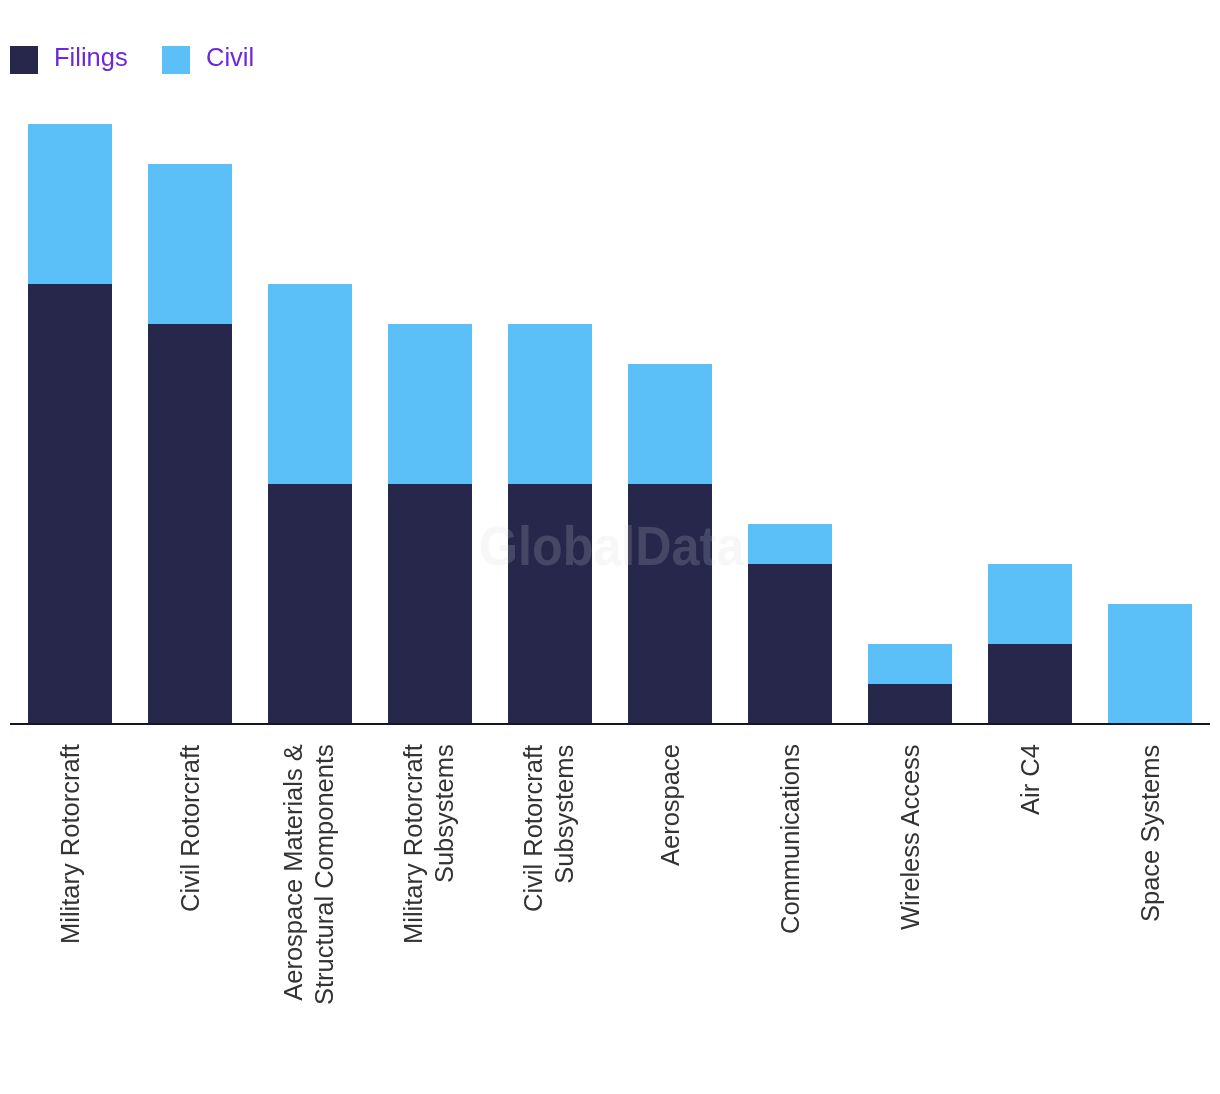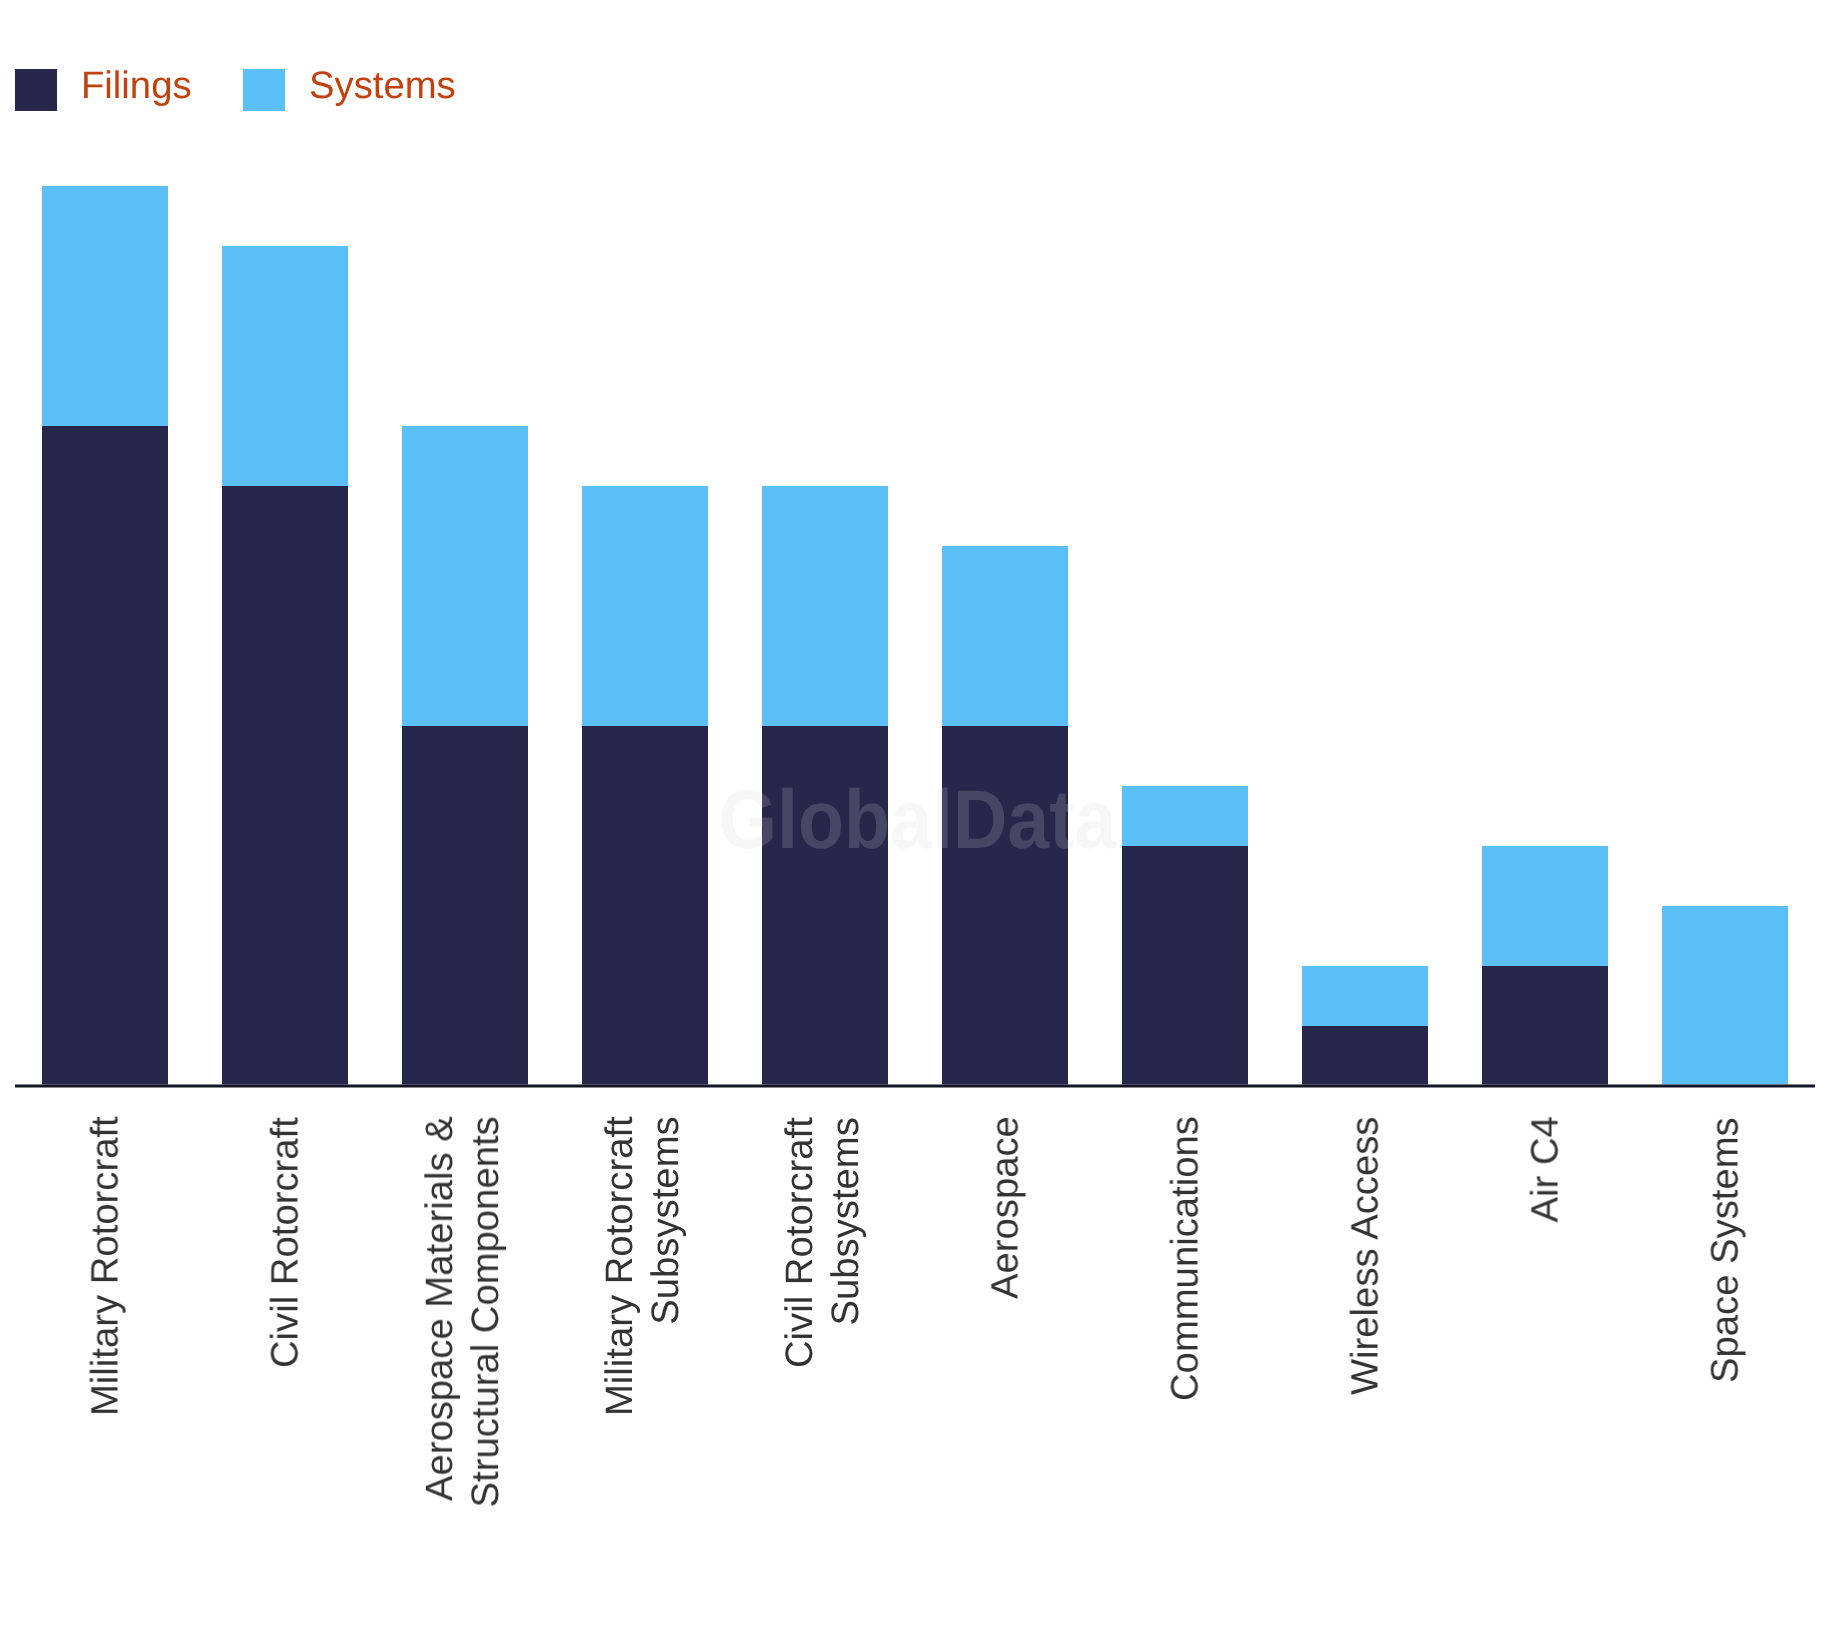--- a/index.html
+++ b/index.html
@@ -34,21 +34,21 @@
   .legend-item-gap { margin-left: 34px; }
   .legend-swatch {
     width: 28px;
     height: 28px;
     flex: none;
     box-sizing: border-box;
   }
   .legend-label {
     font-size: 25.5px;
     line-height: 28px;
-    color: #c2410c;
+    color: #6d28d9;
     white-space: nowrap;
     margin-left: 16px;
     margin-top: -3px;
     transform: translateZ(0);
     will-change: transform;
     backface-visibility: hidden;
   }
 
   
   .plot {
@@ -166,17 +166,17 @@
 
   <div class="watermark" id="watermark">GlobalData</div>
 
   <div class="legend" id="legend">
     <div class="legend-item">
       <span class="legend-swatch" style="background: rgb(39, 38, 75);"></span>
       <span class="legend-label">Filings</span>
     </div>
     <div class="legend-item legend-item-gap">
       <span class="legend-swatch" style="background: rgb(91, 192, 248);"></span>
-      <span class="legend-label">Systems</span>
+      <span class="legend-label">Civil</span>
     </div>
   </div>
 
 </div>
 
 </body></html>

